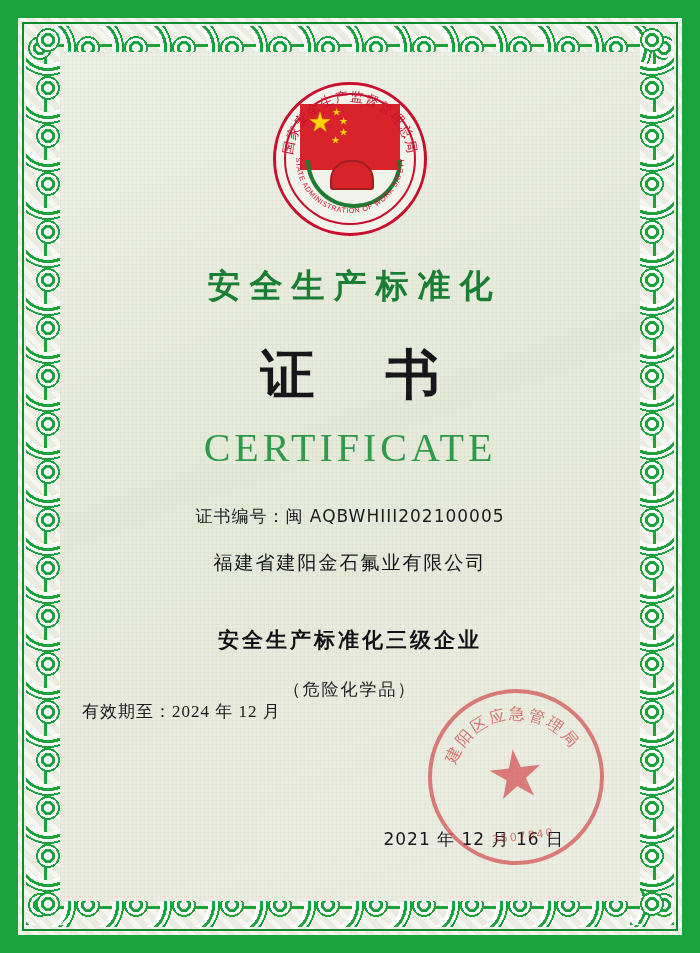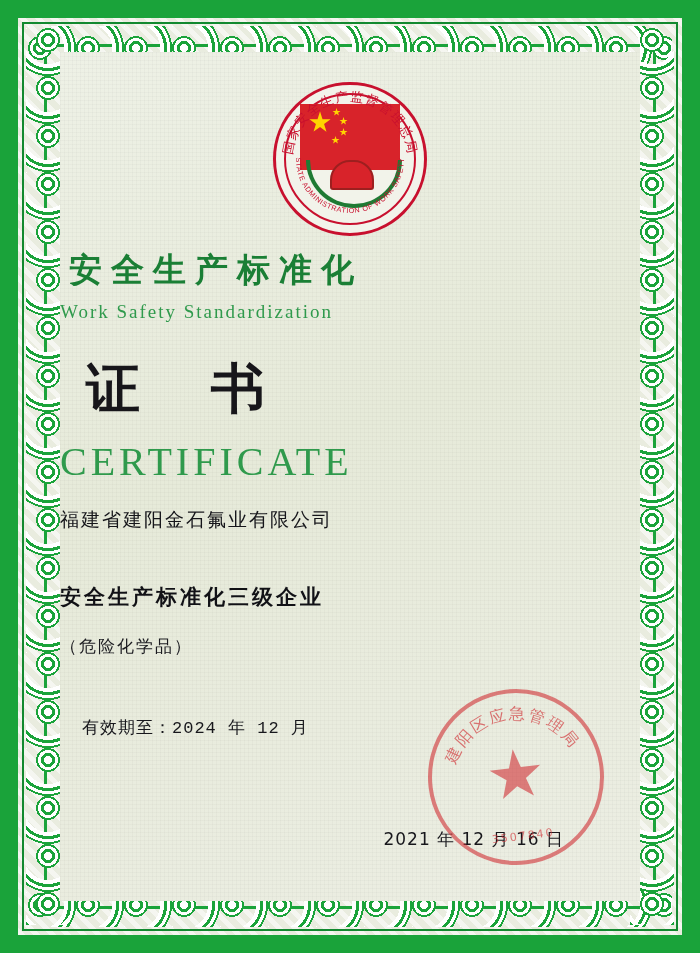--- a/index.html
+++ b/index.html
@@ -161,22 +161,22 @@
   .emblem .arc-text {
     position: absolute;
     inset: 0;
   }
   .emblem .arc-text svg { width: 154px; height: 154px; }
 
   
   .content {
     position: absolute;
     left: 0; right: 0;
-    top: 196px;
-    text-align: left;
+    top: 212px;
+    text-align: center;
   }
   .title-cn {
     font-family: "DejaVu Serif", serif;
     font-size: 33px;
     font-weight: bold;
     letter-spacing: 9px;
     color: #1a7f35;
     text-indent: 9px;
     margin: 0;
   }
@@ -230,22 +230,22 @@
     font-size: 17px;
     color: #1b1b20;
     margin: 24px 0 0 0;
     letter-spacing: 2px;
   }
 
   
   .validity {
     position: absolute;
     left: 22px;
-    bottom: 162px;
-    font-family: Liberation Mono, monospace;
+    bottom: 178px;
+    font-family: Liberation Serif, serif;
     font-size: 17px;
     color: #17171c;
     letter-spacing: 1px;
   }
   .issuer {
     position: absolute;
     right: 58px;
     bottom: 90px;
     font-family: "DejaVu Sans", sans-serif;
     font-size: 17px;
@@ -336,24 +336,26 @@
             <text font-family="Liberation Sans, sans-serif" font-size="7.2" fill="#c8102e" letter-spacing="0.6">
               <textPath href="#arcBottom" startOffset="50%" text-anchor="middle">STATE ADMINISTRATION OF WORK SAFETY</textPath>
             </text>
           </svg>
         </div>
       </div>
     </div>
 
     <div class="content">
       <h1 class="title-cn">安全生产标准化</h1>
-      <p class="title-en">Work Safety Standardization</p>
       <p class="cert-cn">证 书</p>
       <p class="cert-en">CERTIFICATE</p>
 
+      <p class="field-row">
+        <span>证书编号：</span><span>闽 AQBWHIII202100005</span>
+      </p>
 
       <p class="company">福建省建阳金石氟业有限公司</p>
       <p class="grade">安全生产标准化三级企业</p>
       <p class="category">（危险化学品）</p>
     </div>
 
     <div class="validity">
       <span>有效期至：</span><span>2024 年 12 月</span>
     </div>
 

